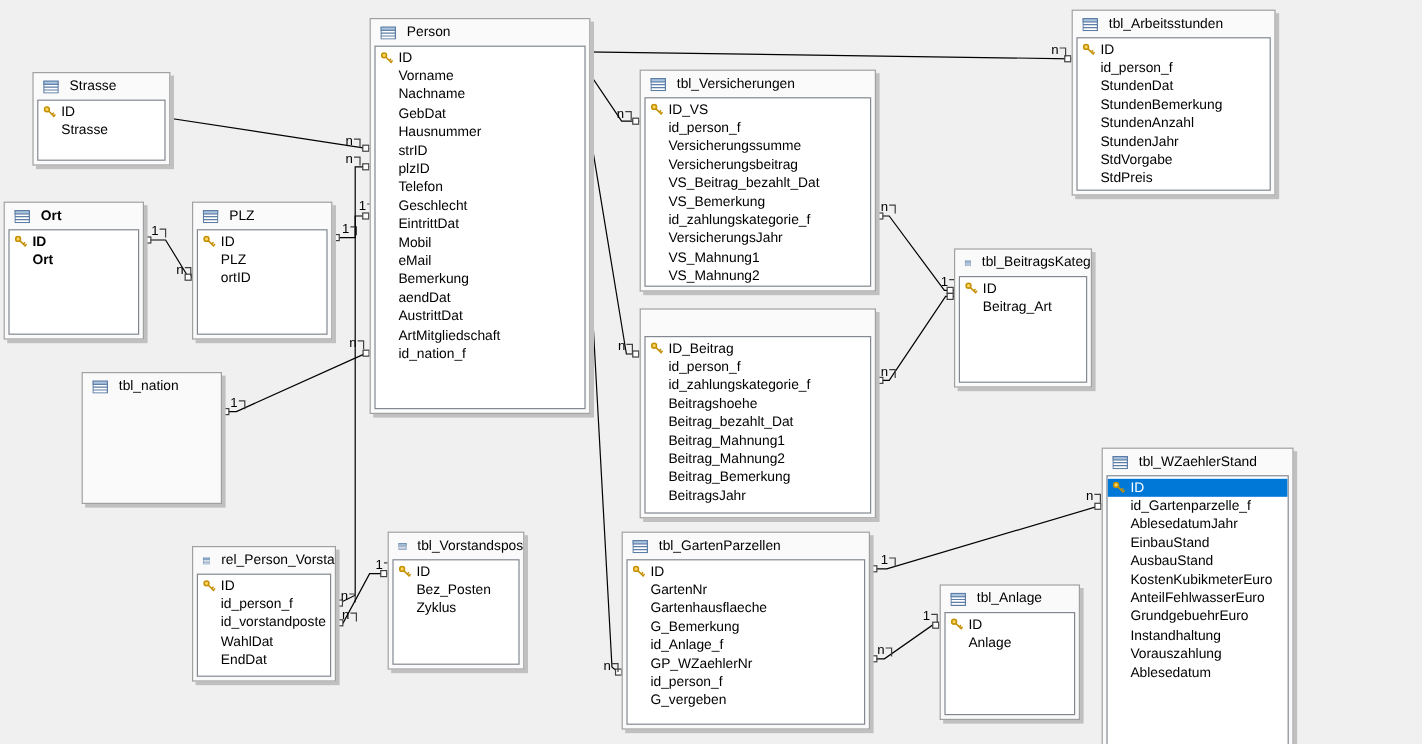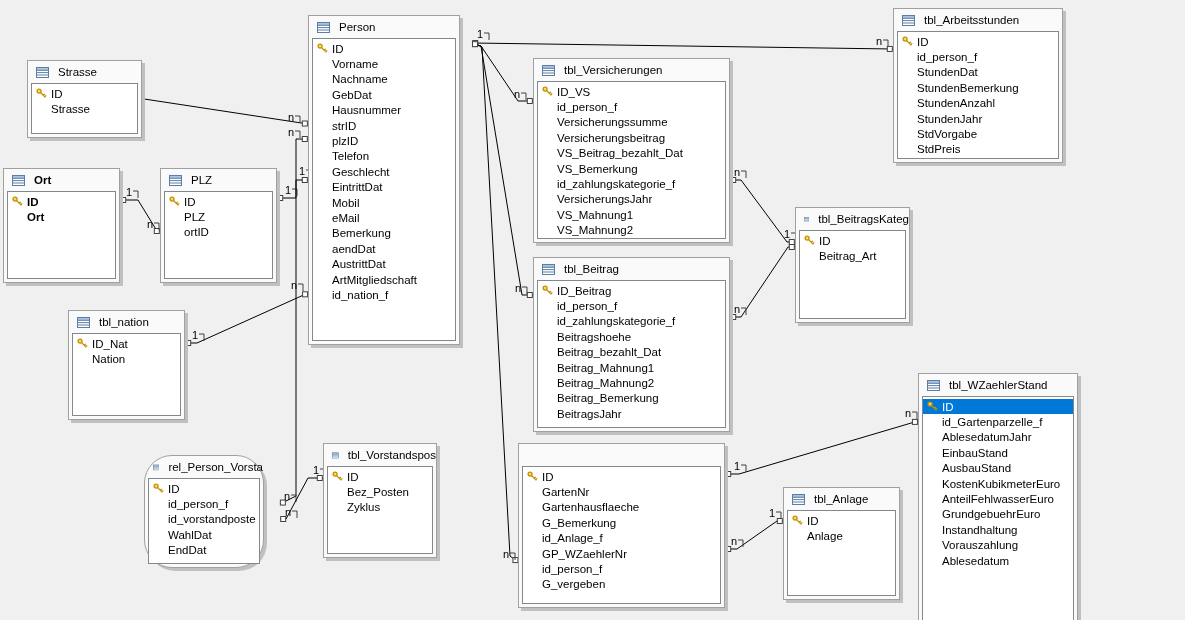--- a/index.html
+++ b/index.html
@@ -110,21 +110,21 @@
       <path d="M 912 412 h 5 v 7" fill="none" stroke="#404040" stroke-width="1"></path>
       <polyline points="725,549 737,549 777,521 783,521" fill="none" stroke="#000000" stroke-width="1"></polyline>
       <rect x="725.7" y="546.5" width="5" height="5" fill="#ffffff" stroke="#404040" stroke-width="1"></rect>
       <rect x="777.3" y="518.5" width="5" height="5" fill="#ffffff" stroke="#404040" stroke-width="1"></rect>
       <text x="734" y="545" text-anchor="middle" class="card">n</text>
       <path d="M 738 540 h 5 v 7" fill="none" stroke="#404040" stroke-width="1"></path>
       <text x="772" y="517" text-anchor="middle" class="card">1</text>
       <path d="M 776 512 h 5 v 7" fill="none" stroke="#404040" stroke-width="1"></path>
     </svg>
 
-<div class="tbl" style="left: 308px; top: 15px; width: 152px; height: 330px;">
+<div class="tbl" style="left: 308px; top: 15px; width: 184px; height: 330px;">
       <div class="titlebar">
         <svg class="ticon" width="13" height="11" viewBox="0 0 13 11">
           <rect x="0.5" y="0.5" width="12" height="10" fill="#ffffff" stroke="#5c7ea6"></rect>
           <rect x="0.5" y="0.5" width="12" height="2.8" fill="#aac4de" stroke="#5c7ea6"></rect>
           <line x1="0.5" y1="5.6" x2="12.5" y2="5.6" stroke="#5c7ea6"></line>
           <line x1="0.5" y1="8" x2="12.5" y2="8" stroke="#5c7ea6"></line>
         </svg>
         <span class="title">Person</span>
       </div>
       <div class="fields">
@@ -392,43 +392,22 @@
     <div class="tbl" style="left: 68px; top: 310px; width: 117px; height: 110px;">
       <div class="titlebar">
         <svg class="ticon" width="13" height="11" viewBox="0 0 13 11">
           <rect x="0.5" y="0.5" width="12" height="10" fill="#ffffff" stroke="#5c7ea6"></rect>
           <rect x="0.5" y="0.5" width="12" height="2.8" fill="#aac4de" stroke="#5c7ea6"></rect>
           <line x1="0.5" y1="5.6" x2="12.5" y2="5.6" stroke="#5c7ea6"></line>
           <line x1="0.5" y1="8" x2="12.5" y2="8" stroke="#5c7ea6"></line>
         </svg>
         <span class="title">tbl_nation</span>
       </div>
-      <div class="fields">
-
-      <div class="row">
-          <span class="keycol">
-            <svg width="11" height="11" viewBox="0 0 11 11">
-              <circle cx="3.1" cy="3.1" r="2" fill="#ffd75e" stroke="#c49106" stroke-width="1.3"></circle>
-              <path d="M4.7 4.7 L9.4 9.4 M7.4 7.4 L8.9 5.9 M8.8 8.8 L10.2 7.4" stroke="#c49106" stroke-width="1.3" fill="none"></path>
-            </svg>
-          </span>
-          <span class="fname">ID_Nat</span>
-        </div>
-        <div class="row">
-          <span class="keycol">
-            <svg width="11" height="11" viewBox="0 0 11 11" style="visibility: hidden;">
-              <circle cx="3.1" cy="3.1" r="2" fill="#ffd75e" stroke="#c49106" stroke-width="1.3"></circle>
-              <path d="M4.7 4.7 L9.4 9.4 M7.4 7.4 L8.9 5.9 M8.8 8.8 L10.2 7.4" stroke="#c49106" stroke-width="1.3" fill="none"></path>
-            </svg>
-          </span>
-          <span class="fname">Nation</span>
-        </div>
-      </div>
-    </div>
-    <div class="tbl" style="left: 144px; top: 455px; width: 120px; height: 113px; border-radius: 28px;">
+    </div>
+    <div class="tbl" style="left: 160px; top: 455px; width: 120px; height: 113px;">
       <div class="titlebar">
         <svg class="ticon" width="13" height="11" viewBox="0 0 13 11">
           <rect x="0.5" y="0.5" width="12" height="10" fill="#ffffff" stroke="#5c7ea6"></rect>
           <rect x="0.5" y="0.5" width="12" height="2.8" fill="#aac4de" stroke="#5c7ea6"></rect>
           <line x1="0.5" y1="5.6" x2="12.5" y2="5.6" stroke="#5c7ea6"></line>
           <line x1="0.5" y1="8" x2="12.5" y2="8" stroke="#5c7ea6"></line>
         </svg>
         <span class="title">rel_Person_Vorsta</span>
       </div>
       <div class="fields">
@@ -619,29 +598,20 @@
             <svg width="11" height="11" viewBox="0 0 11 11" style="visibility: hidden;">
               <circle cx="3.1" cy="3.1" r="2" fill="#ffd75e" stroke="#c49106" stroke-width="1.3"></circle>
               <path d="M4.7 4.7 L9.4 9.4 M7.4 7.4 L8.9 5.9 M8.8 8.8 L10.2 7.4" stroke="#c49106" stroke-width="1.3" fill="none"></path>
             </svg>
           </span>
           <span class="fname">VS_Mahnung2</span>
         </div>
       </div>
     </div>
     <div class="tbl" style="left: 533px; top: 257px; width: 197px; height: 175px;">
-      <div class="titlebar">
-        <svg class="ticon" width="13" height="11" viewBox="0 0 13 11">
-          <rect x="0.5" y="0.5" width="12" height="10" fill="#ffffff" stroke="#5c7ea6"></rect>
-          <rect x="0.5" y="0.5" width="12" height="2.8" fill="#aac4de" stroke="#5c7ea6"></rect>
-          <line x1="0.5" y1="5.6" x2="12.5" y2="5.6" stroke="#5c7ea6"></line>
-          <line x1="0.5" y1="8" x2="12.5" y2="8" stroke="#5c7ea6"></line>
-        </svg>
-        <span class="title">tbl_Beitrag</span>
-      </div>
       <div class="fields">
 
       <div class="row">
           <span class="keycol">
             <svg width="11" height="11" viewBox="0 0 11 11">
               <circle cx="3.1" cy="3.1" r="2" fill="#ffd75e" stroke="#c49106" stroke-width="1.3"></circle>
               <path d="M4.7 4.7 L9.4 9.4 M7.4 7.4 L8.9 5.9 M8.8 8.8 L10.2 7.4" stroke="#c49106" stroke-width="1.3" fill="none"></path>
             </svg>
           </span>
           <span class="fname">ID_Beitrag</span>
@@ -832,20 +802,29 @@
             <svg width="11" height="11" viewBox="0 0 11 11" style="visibility: hidden;">
               <circle cx="3.1" cy="3.1" r="2" fill="#ffd75e" stroke="#c49106" stroke-width="1.3"></circle>
               <path d="M4.7 4.7 L9.4 9.4 M7.4 7.4 L8.9 5.9 M8.8 8.8 L10.2 7.4" stroke="#c49106" stroke-width="1.3" fill="none"></path>
             </svg>
           </span>
           <span class="fname">StdPreis</span>
         </div>
       </div>
     </div>
     <div class="tbl" style="left: 518px; top: 443px; width: 207px; height: 165px;">
+      <div class="titlebar">
+        <svg class="ticon" width="13" height="11" viewBox="0 0 13 11">
+          <rect x="0.5" y="0.5" width="12" height="10" fill="#ffffff" stroke="#5c7ea6"></rect>
+          <rect x="0.5" y="0.5" width="12" height="2.8" fill="#aac4de" stroke="#5c7ea6"></rect>
+          <line x1="0.5" y1="5.6" x2="12.5" y2="5.6" stroke="#5c7ea6"></line>
+          <line x1="0.5" y1="8" x2="12.5" y2="8" stroke="#5c7ea6"></line>
+        </svg>
+        <span class="title">tbl_GartenParzellen</span>
+      </div>
       <div class="fields">
 
       <div class="row">
           <span class="keycol">
             <svg width="11" height="11" viewBox="0 0 11 11">
               <circle cx="3.1" cy="3.1" r="2" fill="#ffd75e" stroke="#c49106" stroke-width="1.3"></circle>
               <path d="M4.7 4.7 L9.4 9.4 M7.4 7.4 L8.9 5.9 M8.8 8.8 L10.2 7.4" stroke="#c49106" stroke-width="1.3" fill="none"></path>
             </svg>
           </span>
           <span class="fname">ID</span>

